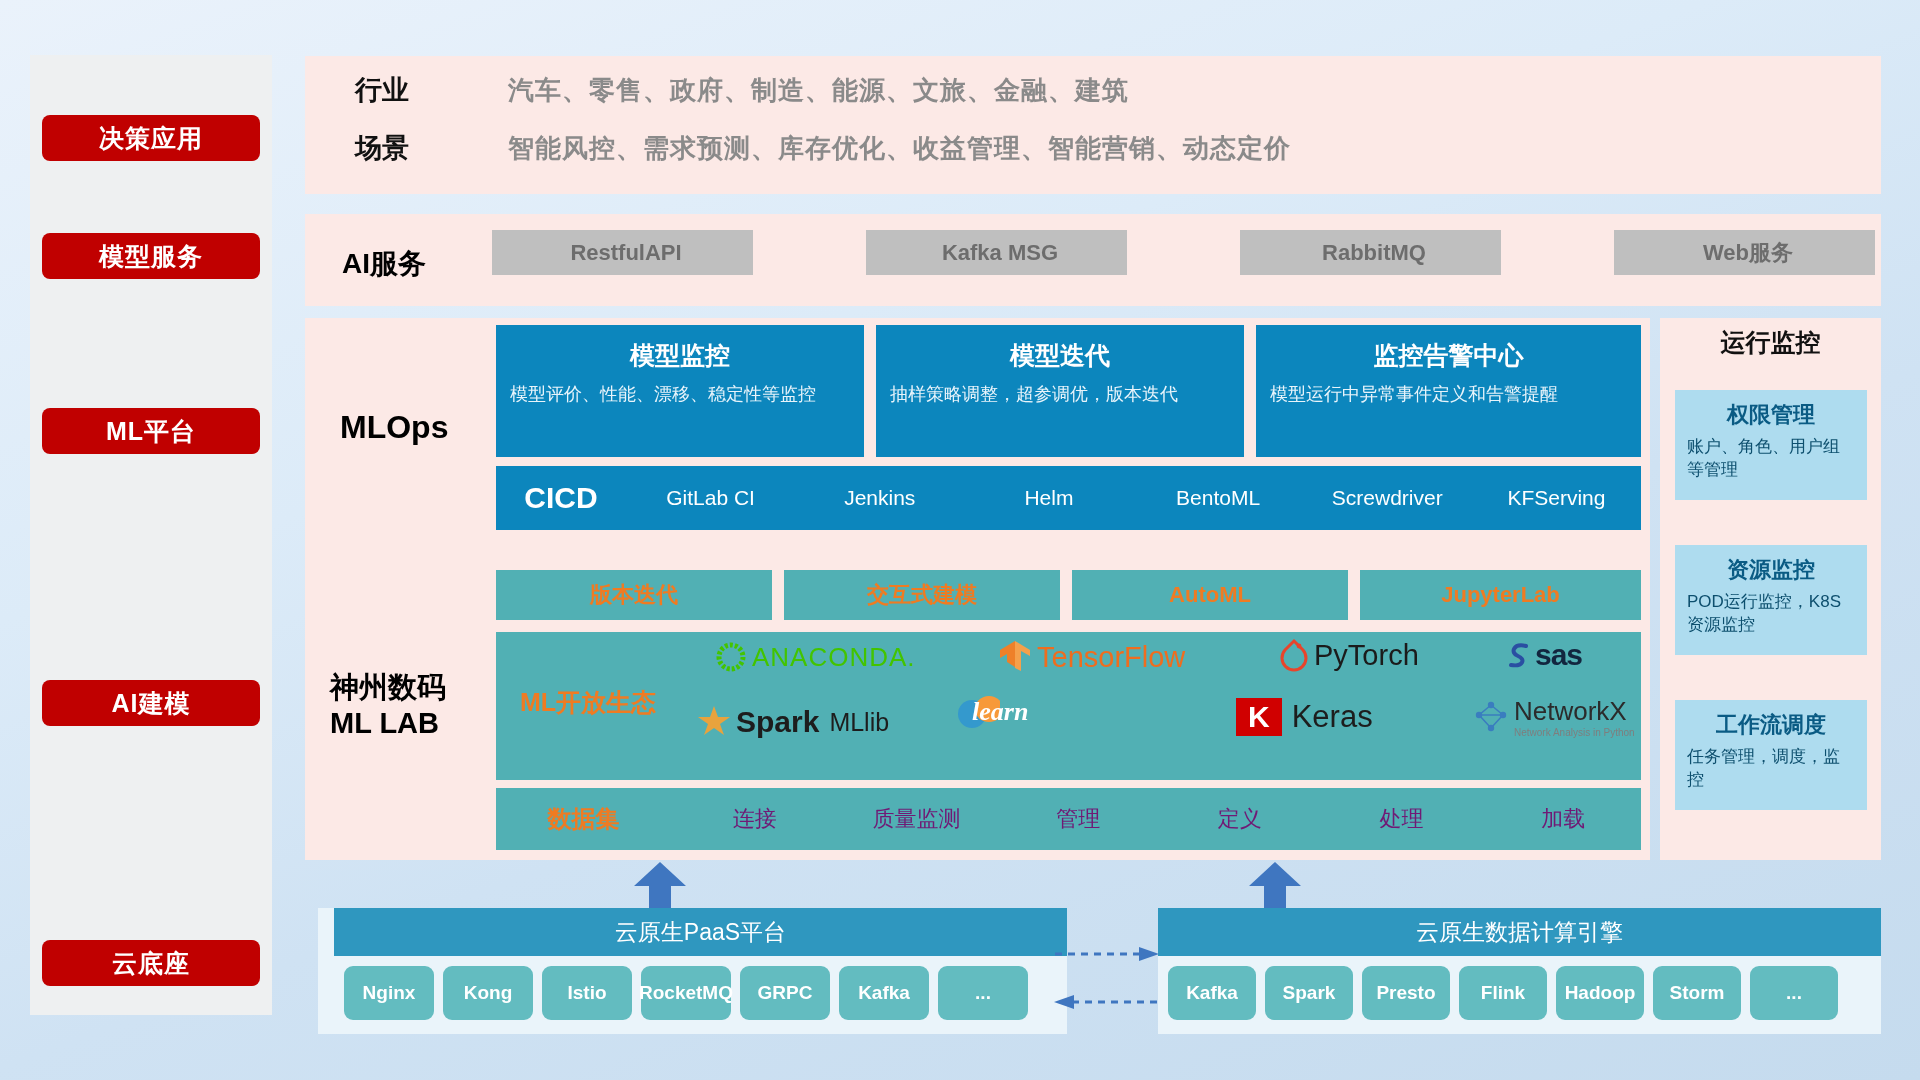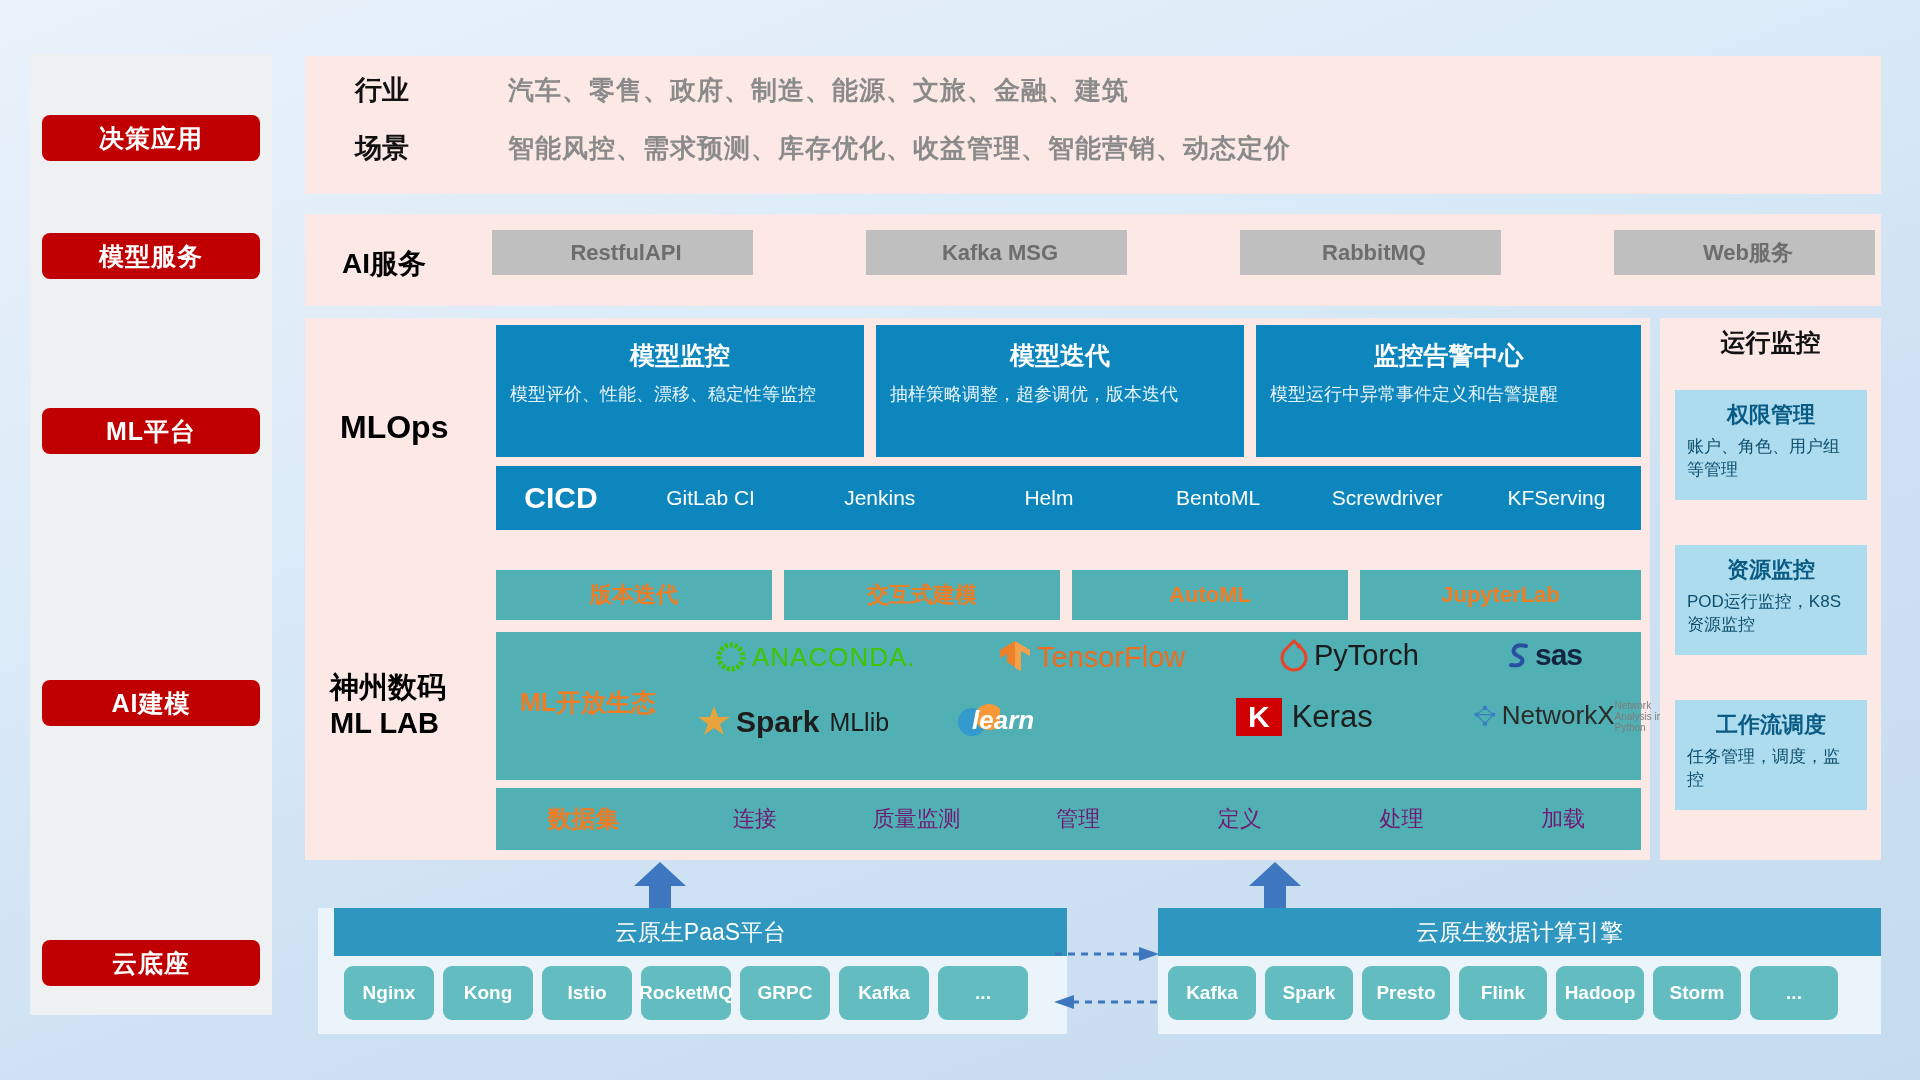--- a/index.html
+++ b/index.html
@@ -228,21 +228,21 @@
     </div>
 
     <div class="logo-cell" style="left:198px;top:70px;">
       <svg width="40" height="40" viewBox="0 0 40 40">
           <polygon points="20,4 24,15 36,15 26,22 30,33 20,26 10,33 14,22 4,15 16,15" fill="#e8a33d"></polygon>
         </svg>
       <span style="color:#1d1d1d;font-size:30px;font-weight:bold;margin-left:2px;">Spark</span>
       <span style="color:#1d1d1d;font-size:25px;margin-left:10px;">MLlib</span>
     </div>
 
-    <div class="logo-cell" style="left:460px;top:68px;">
+    <div class="logo-cell" style="left:460px;top:60px;font-family:Liberation Serif, serif;">
       <svg width="44" height="40" viewBox="0 0 44 40">
           <circle cx="16" cy="22" r="14" fill="#3499cd"></circle>
           <ellipse cx="33" cy="17" rx="14" ry="13" fill="#f79939"></ellipse>
         </svg>
       <span style="color:#fff;font-size:26px;font-style:italic;font-weight:bold;margin-left:-28px;">learn</span>
     </div>
 
     <div class="logo-cell" style="left:740px;top:66px;">
       <span style="background:#d00000;color:#fff;font-size:30px;font-weight:bold;padding:2px 12px;">K</span>
       <span style="color:#1d1d1d;font-size:31px;margin-left:10px;">Keras</span>
@@ -253,21 +253,21 @@
           <g stroke="#3a7dbf" stroke-width="1.6" fill="none">
             <path d="M20 8 L8 18 M20 8 L32 18 M8 18 L20 31 M32 18 L20 31 M8 18 L32 18"></path>
           </g>
           <g fill="#3a7dbf">
             <circle cx="20" cy="8" r="3.2"></circle>
             <circle cx="8" cy="18" r="3.2"></circle>
             <circle cx="32" cy="18" r="3.2"></circle>
             <circle cx="20" cy="31" r="3.2"></circle>
           </g>
         </svg>
-      <span style="display:flex;flex-direction:row;margin-left:3px;">
+      <span style="display:flex;flex-direction:column;margin-left:3px;">
         <span style="color:#2b2b2b;font-size:26px;">NetworkX</span>
         <span style="color:#7e7e7e;font-size:10px;">Network Analysis in Python</span>
       </span>
     </div>
   </div>
 
   <div class="ds-bar">
     <div class="ds-title">数据集</div>
     <div class="ds-item">连接</div>
     <div class="ds-item">质量监测</div>

